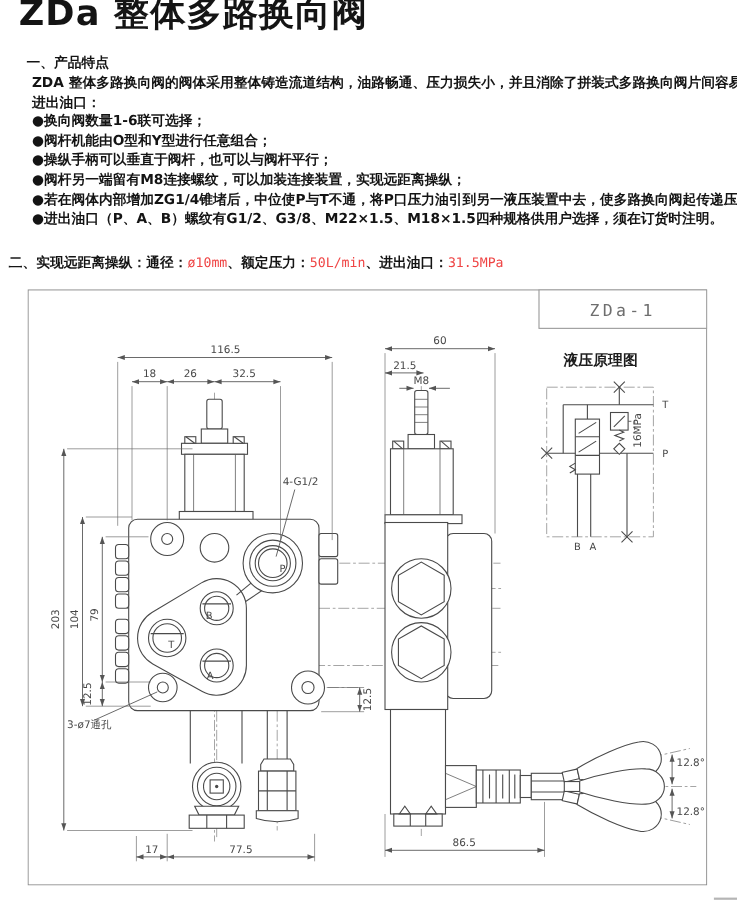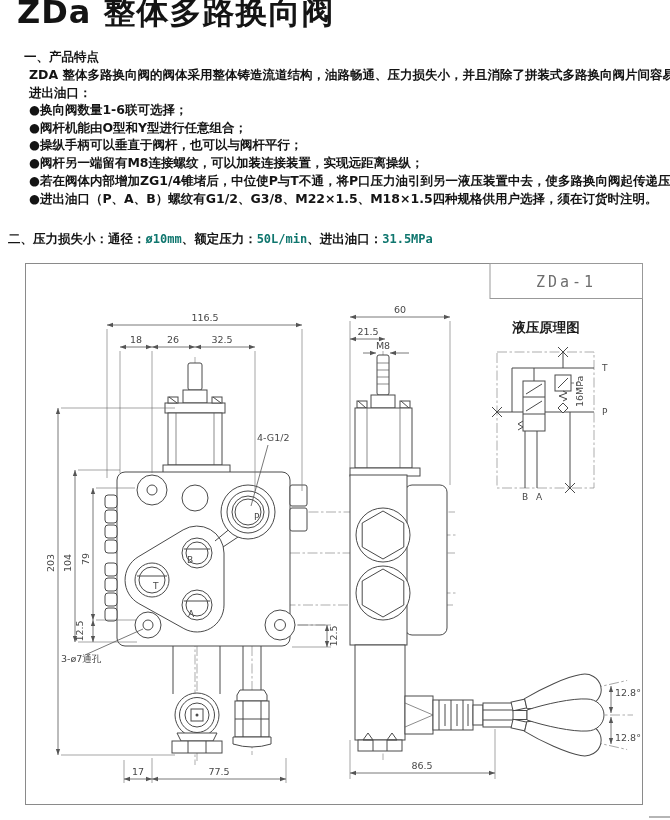--- a/index.html
+++ b/index.html
@@ -5,21 +5,21 @@
   html,body{margin:0;padding:0}
   body{width:670px;height:820px;position:relative;background:#fff;overflow:hidden;
        font-family:"DejaVu Sans",sans-serif}
   .txt{position:absolute;color:#141414;font-weight:700;font-size:12.5px;white-space:nowrap;line-height:17.7px}
   .page-title{left:17px;top:4px;font-size:32px;letter-spacing:1px}
   .sec1-head{left:24px;top:48px}
   .intro{left:29px;top:66px}
   .struct{left:29px;top:84px}
   .bullets{left:29px;top:101px}
   .sec2{left:8px;top:230px}
-  .val{font-weight:700;color:#0f766e;font-family:"DejaVu Sans Mono",monospace;font-size:12px}
+  .val{font-weight:400;color:#ef4444;font-family:"DejaVu Sans Mono",monospace;font-size:12px}
   .frame{position:absolute;left:25px;top:263px;width:618px;height:696px}
   .cut-line{position:absolute;left:649px;top:816px;width:21px;height:2px;background:#b5b5b5}
   
   .ln{stroke:#4a4a4a;fill:none;stroke-width:1}
   .lnf{stroke:#4a4a4a;fill:#fff;stroke-width:1}
   .thin{stroke:#5a5a5a;fill:none;stroke-width:.7}
   .cl{stroke:#8a8a8a;fill:none;stroke-width:.7;stroke-dasharray:10 2.5 2.5 2.5}
   .dim{stroke:#555;fill:none;stroke-width:.8}
   .ext{stroke:#6a6a6a;fill:none;stroke-width:.6}
   .dsh{stroke:#555;fill:none;stroke-width:.8;stroke-dasharray:3 2.5}
@@ -41,21 +41,21 @@
 <div class="txt bullets">
   <div>●换向阀数量1-6联可选择；</div>
   <div>●阀杆机能由O型和Y型进行任意组合；</div>
   <div>●操纵手柄可以垂直于阀杆，也可以与阀杆平行；</div>
   <div>●阀杆另一端留有M8连接螺纹，可以加装连接装置，实现远距离操纵；</div>
   <div>●若在阀体内部增加ZG1/4锥堵后，中位使P与T不通，将P口压力油引到另一液压装置中去，使多路换向阀起传递压力的作用；</div>
   <div>●进出油口（P、A、B）螺纹有G1/2、G3/8、M22×1.5、M18×1.5四种规格供用户选择，须在订货时注明。</div>
 </div>
 
 <div class="txt sec2">
-  <span>二、压力损失小：</span><span>通径：</span><span class="val">ø10mm</span><span>、</span><span>额定压力：</span><span class="val">50L/min</span><span>、</span><span>进出油口：</span><span class="val">31.5MPa</span>
+  <span>二、实现远距离操纵：</span><span>通径：</span><span class="val">ø10mm</span><span>、</span><span>额定压力：</span><span class="val">50L/min</span><span>、</span><span>进出油口：</span><span class="val">31.5MPa</span>
 </div>
 
 <div class="frame">
 <svg width="618" height="542" viewBox="0 0 618 542">
   <defs>
     <marker id="arr" viewBox="0 0 10 10" refX="9" refY="5" markerWidth="9" markerHeight="9" orient="auto-start-reverse">
       <path d="M0,1.8 L9,5 L0,8.2 z" fill="#555"></path>
     </marker>
     <path id="knob" d="M502,447 C520,441 548,435 562,436 A17,16 0 0 1 562,468 C548,469 520,463 502,457 Z"></path>
   </defs>

